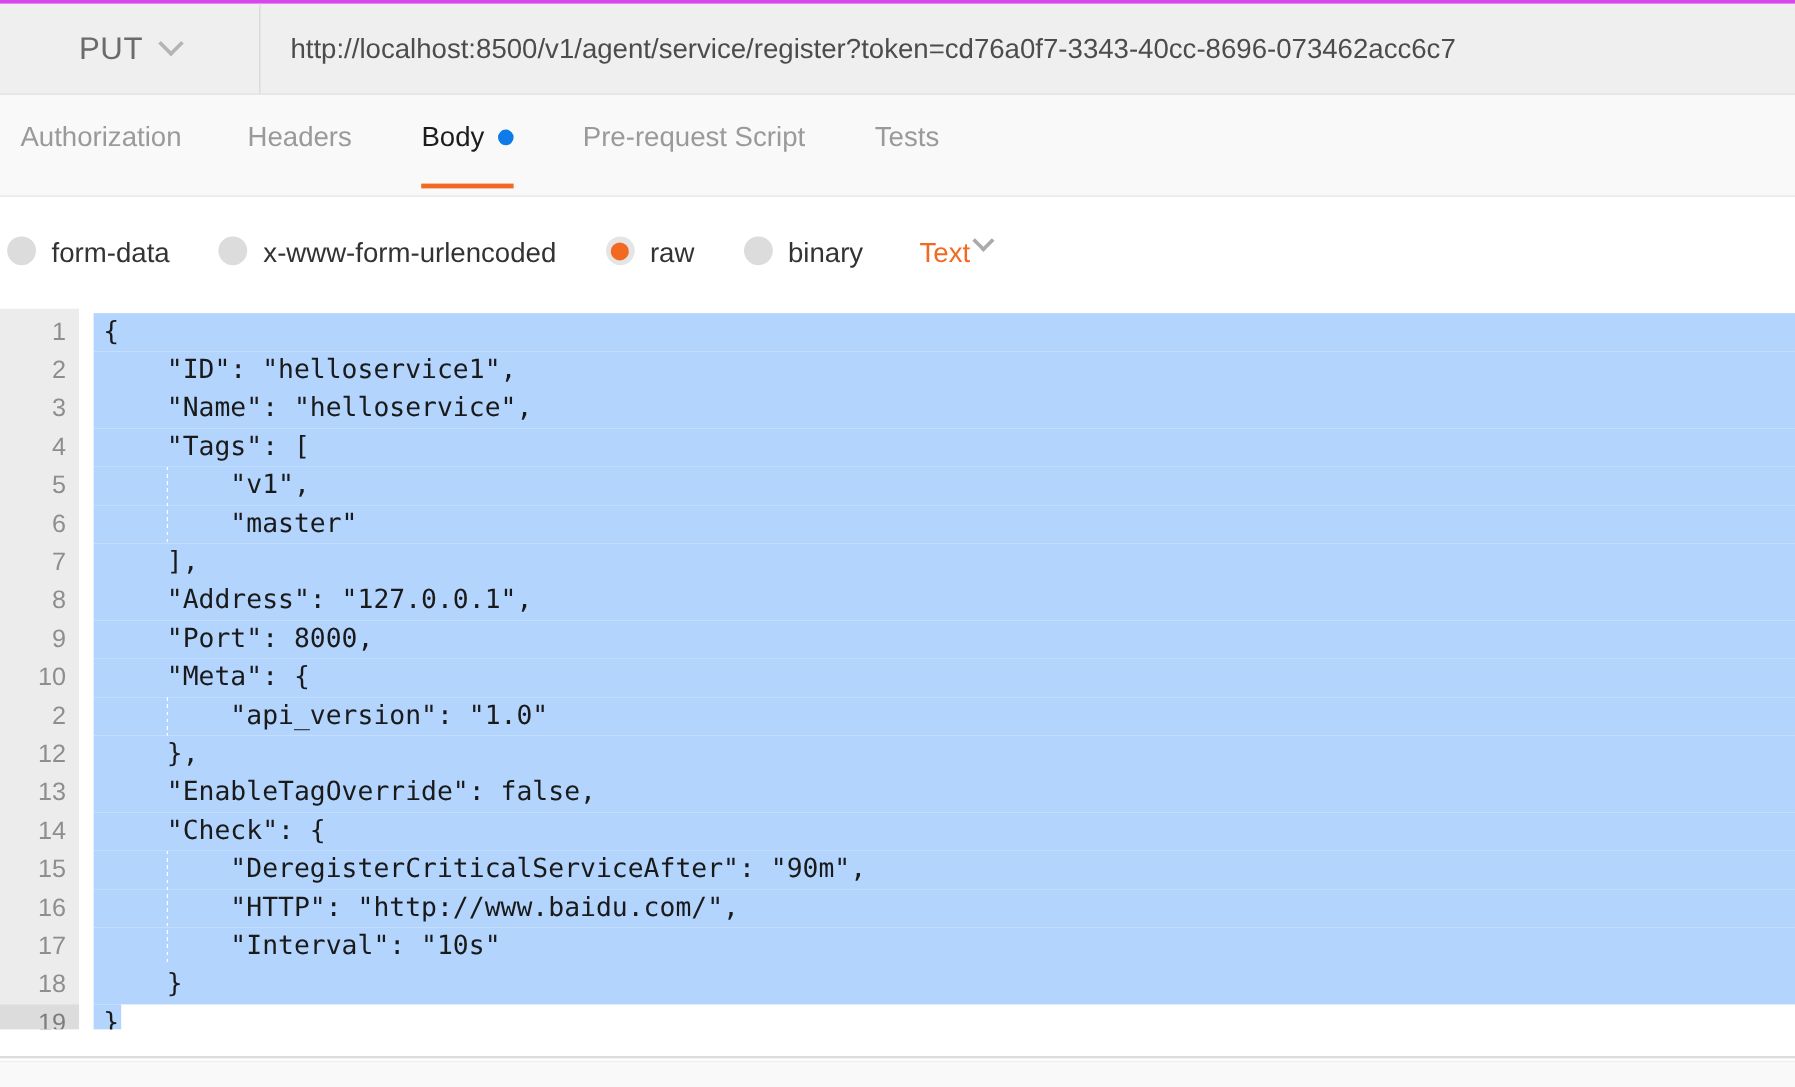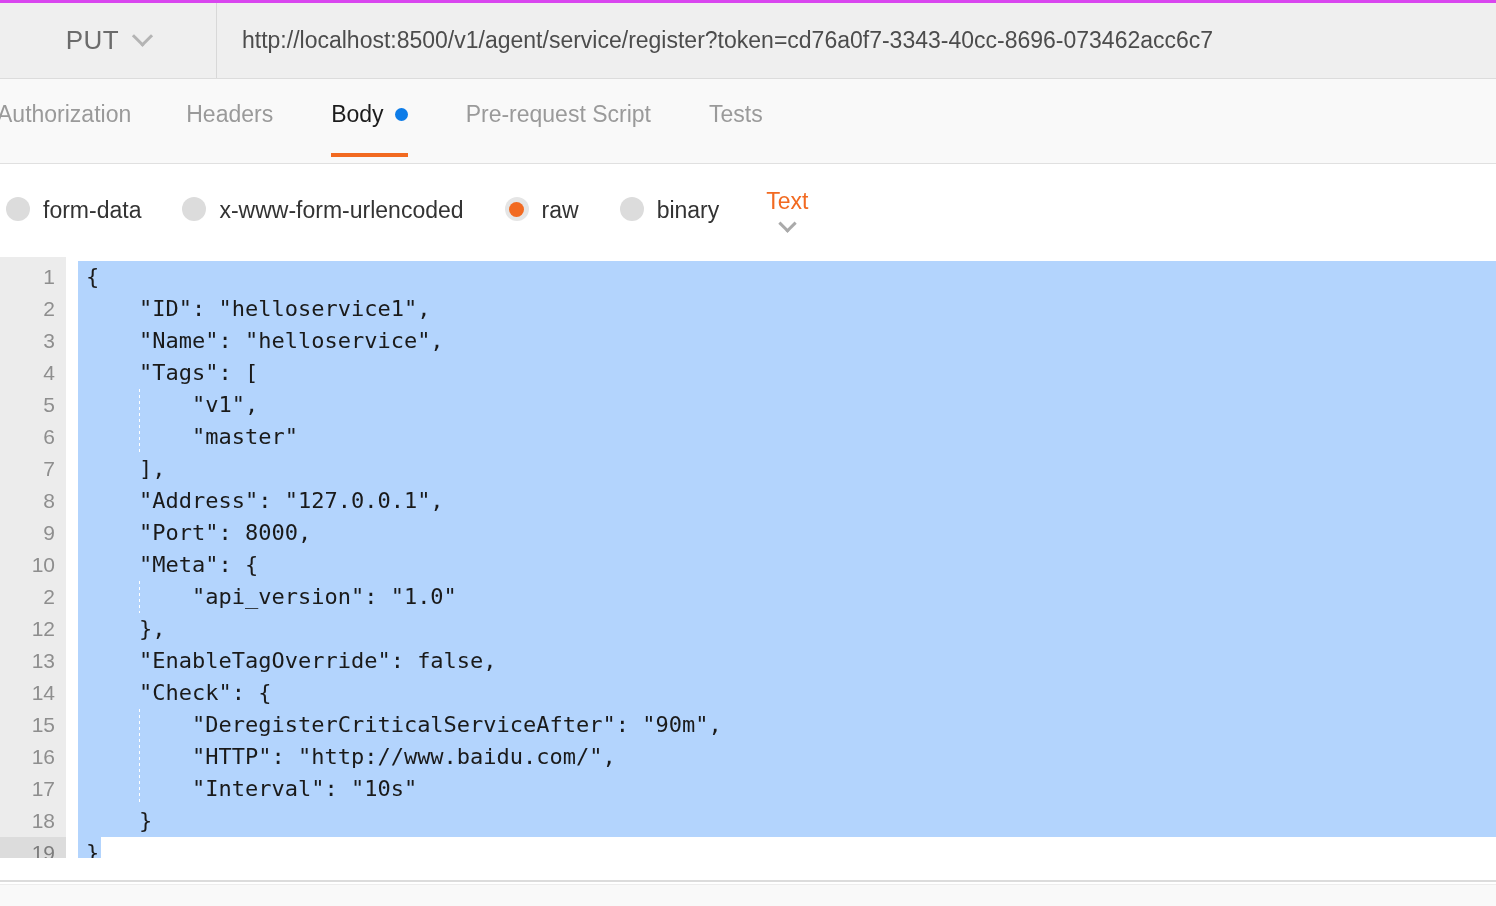--- a/index.html
+++ b/index.html
@@ -62,20 +62,21 @@
     left: 0; top: 79px;
     width: 1496px; height: 85px;
     background: #f9f9f9;
     border-bottom: 1px solid #e0e0e0;
   }
   .tabs {
     display: flex;
     align-items: flex-start;
     height: 100%;
     padding-left: 0px;
+    margin-left: 20px;
   }
   .tab {
     position: relative;
     height: 100%;
     display: flex;
     align-items: center;
     padding: 0 29px;
     font-size: 23px;
     color: #9a9a9a;
     cursor: pointer;
@@ -134,25 +135,23 @@
     border-radius: 50%;
     background: #f26a21;
   }
   .radio-label {
     font-size: 23px;
     color: #333333;
     white-space: nowrap;
   }
   .textsel {
     display: flex;
-    align-items: center;
     gap: 5px;
     margin-left: 6px;
     cursor: pointer;
-    flex-direction: column;
   }
   .textsel-label {
     font-size: 23px;
     color: #f26a21;
   }
   .chev-sm {
     display: inline-block;
     width: 13px; height: 13px;
     border-right: 3px solid #aaaaaa;
     border-bottom: 3px solid #aaaaaa;

